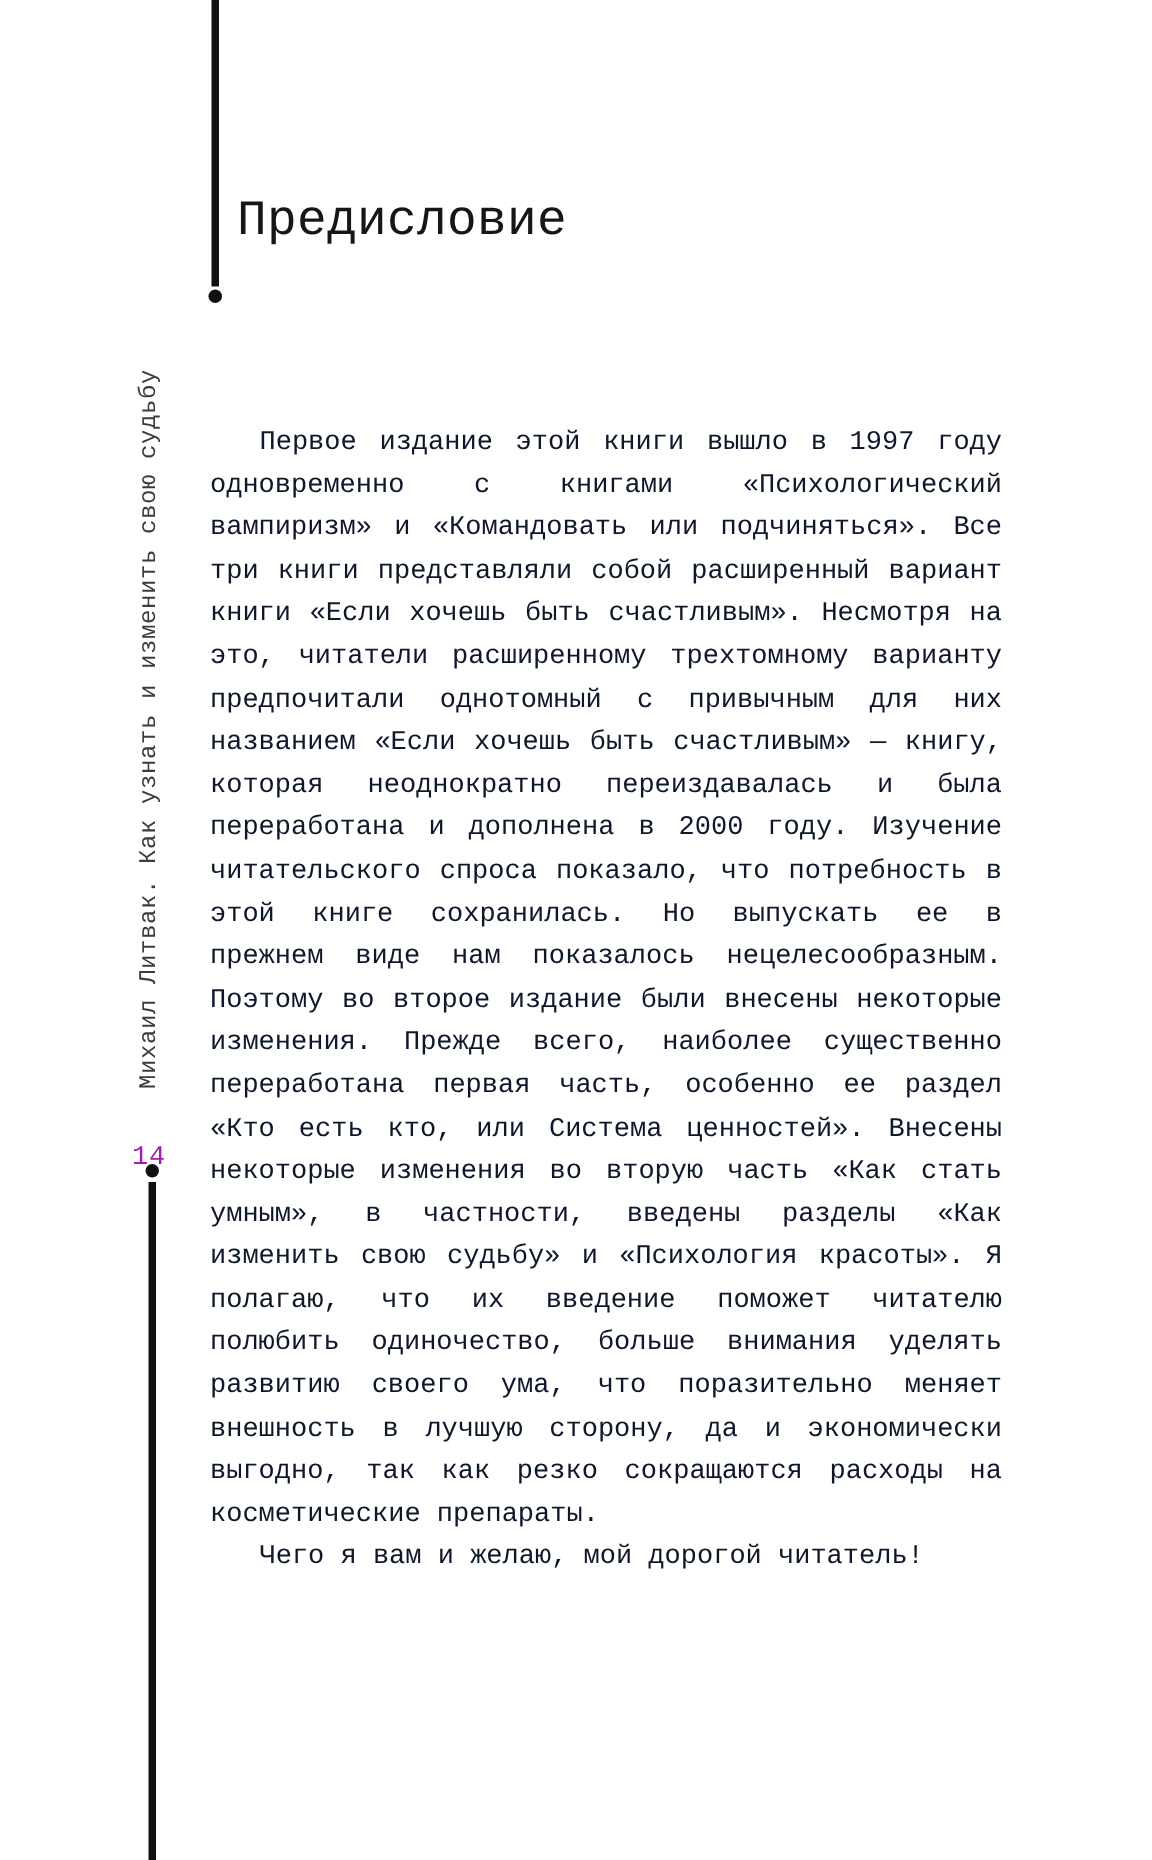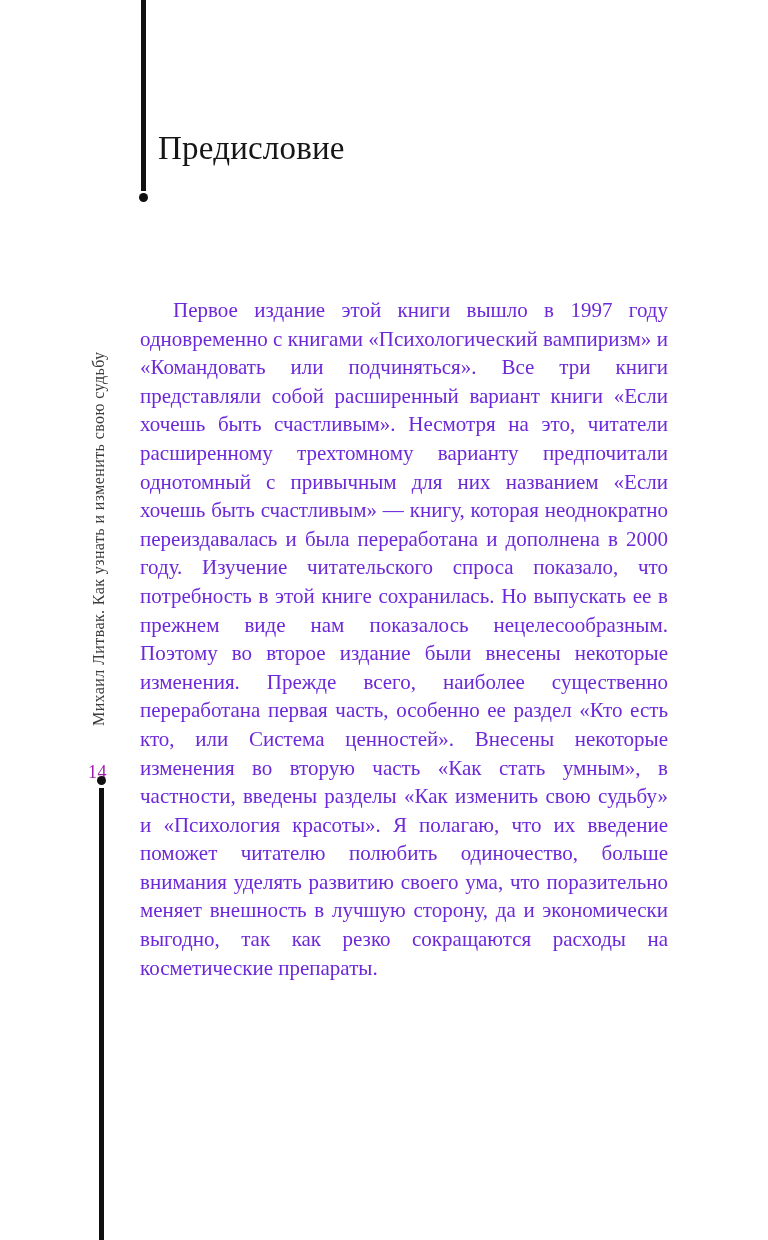--- a/index.html
+++ b/index.html
@@ -6,21 +6,21 @@
     margin: 0;
     padding: 0;
     background: #ffffff;
   }
   #page {
     position: relative;
     width: 768px;
     height: 1240px;
     background: #ffffff;
     overflow: hidden;
-    font-family: Liberation Serif, serif;
+    font-family: Liberation Mono, monospace;
     color: #1b1b1b;
   }
 
   
   .rule {
     position: absolute;
     background: #101010;
   }
   #top-rule {
     left: 141px;
@@ -91,28 +91,28 @@
     top: 762px;
     font-size: 18px;
     color: #a21caf;
     letter-spacing: 0.5px;
   }
 
   
   #body-text {
     position: absolute;
     left: 140px;
-    top: 296px;
+    top: 281px;
     width: 528px;
-    font-size: 21px;
+    font-size: 18px;
     line-height: 28.6px;
     text-align: justify;
     hyphens: auto;
     -webkit-hyphens: auto;
-    color: #6d28d9;
+    color: #0f172a;
   }
   #body-text p {
     margin: 0;
     text-indent: 33px;
   }
 </style>
 </head>
 <body>
 
 <div id="page">
@@ -126,15 +126,16 @@
 
   <div id="running-head">Михаил Литвак. Как узнать и изменить свою судьбу</div>
 
   <div id="page-number">14</div>
 
   <div id="bottom-dot"></div>
   <div id="bottom-rule" class="rule"></div>
 
   <div id="body-text">
     <p>Первое издание этой книги вышло в 1997 году одновременно с книгами «Психологический вампиризм» и «Командовать или подчиняться». Все три книги представляли собой расширенный вариант книги «Если хочешь быть счастливым». Несмотря на это, читатели расширенному трехтомному варианту предпочитали однотомный с привычным для них названием «Если хочешь быть счастливым» — книгу, которая неоднократно переиздавалась и была переработана и дополнена в 2000 году. Изучение читательского спроса показало, что потребность в этой книге сохранилась. Но выпускать ее в прежнем виде нам показалось нецелесообразным. Поэтому во второе издание были внесены некоторые изменения. Прежде всего, наиболее существенно переработана первая часть, особенно ее раздел «Кто есть кто, или Система ценностей». Внесены некоторые изменения во вторую часть «Как стать умным», в частности, введены разделы «Как изменить свою судьбу» и «Психология красоты». Я полагаю, что их введение поможет читателю полюбить одиночество, больше внимания уделять развитию своего ума, что поразительно меняет внешность в лучшую сторону, да и экономически выгодно, так как резко сокращаются расходы на косметические препараты.</p>
+    <p>Чего я вам и желаю, мой дорогой читатель!</p>
   </div>
 
 </div>
 
 </body></html>

